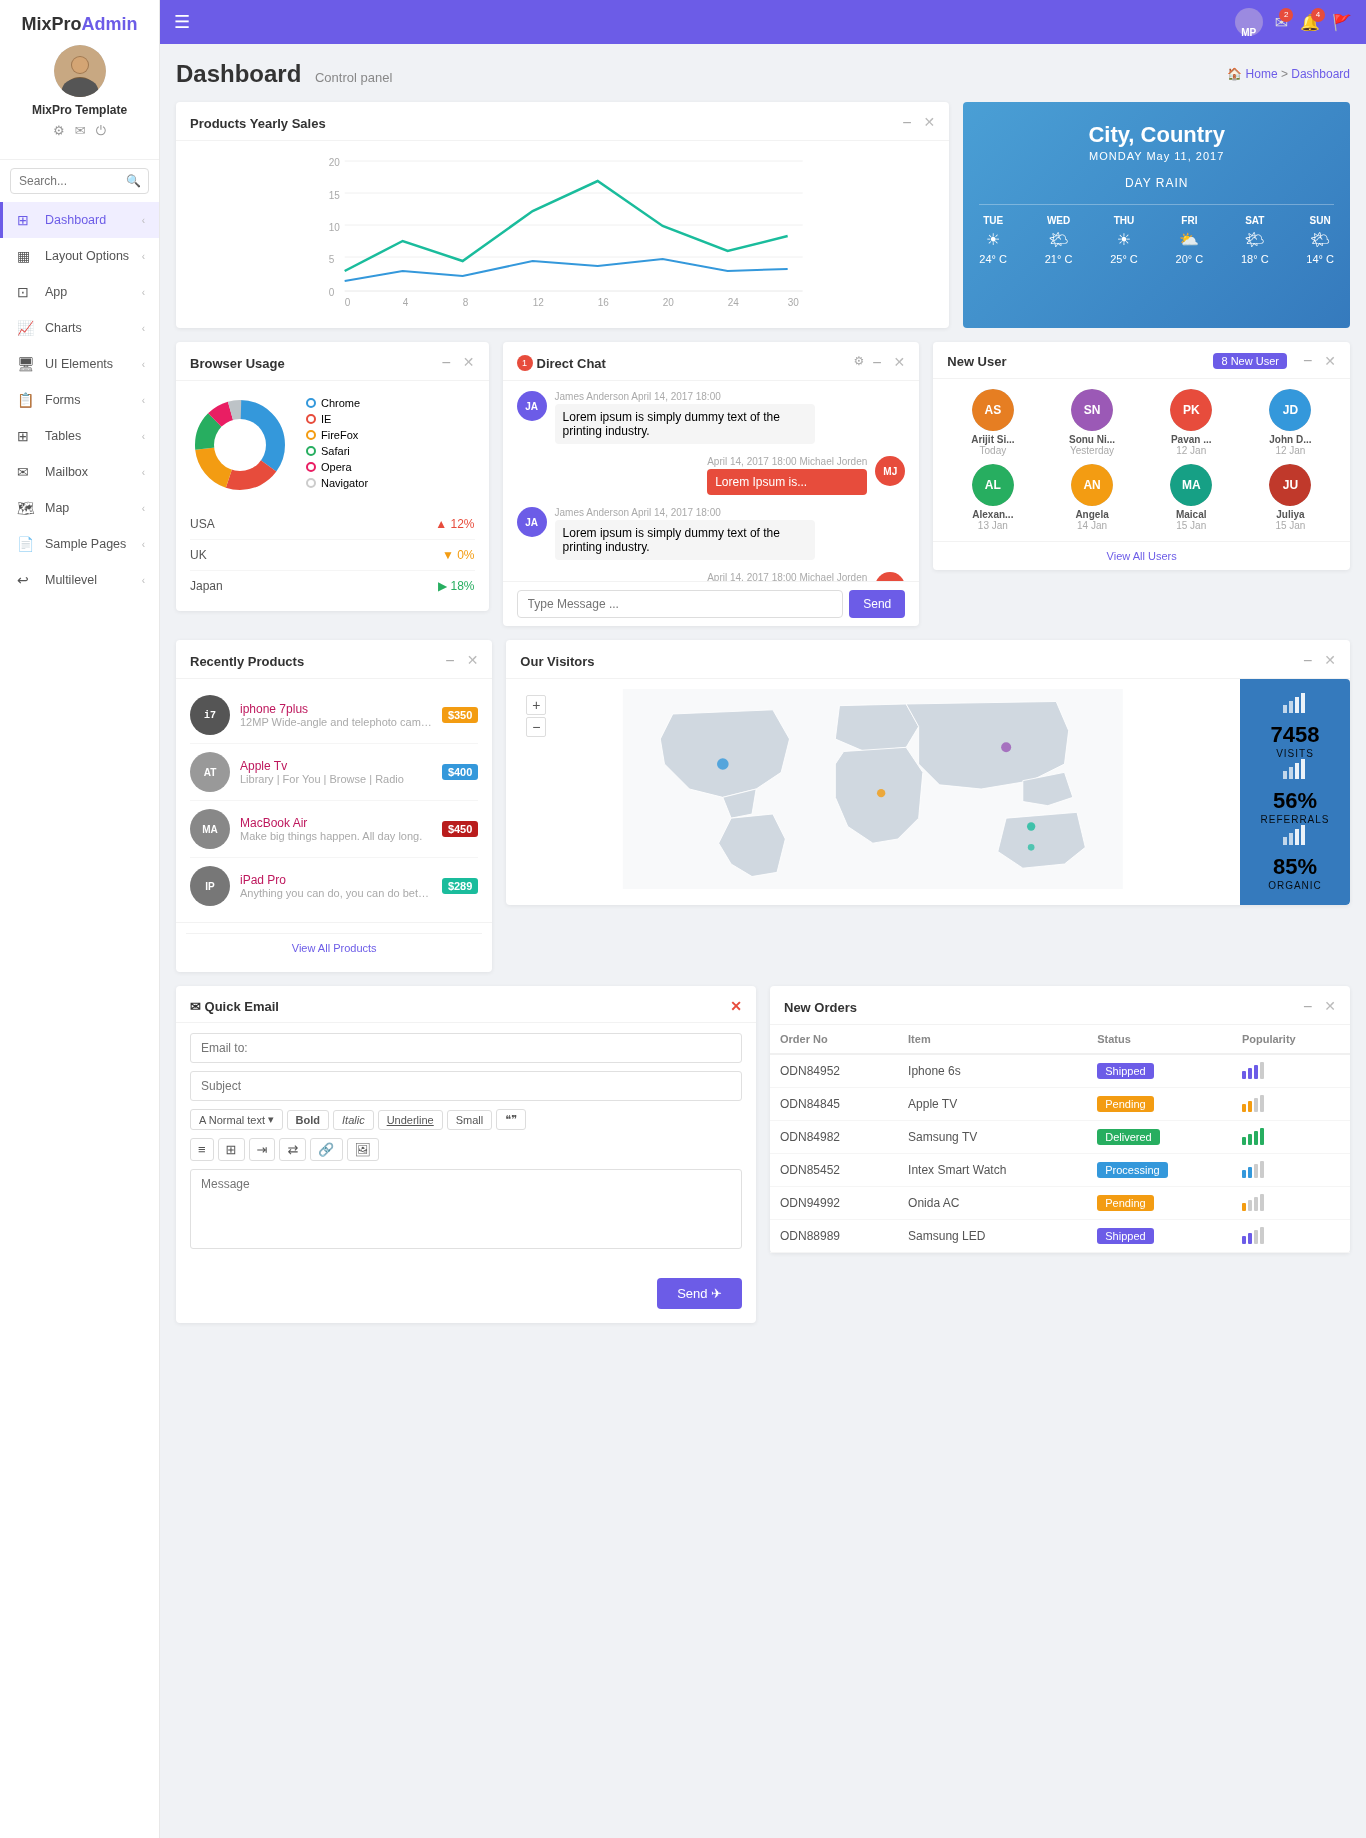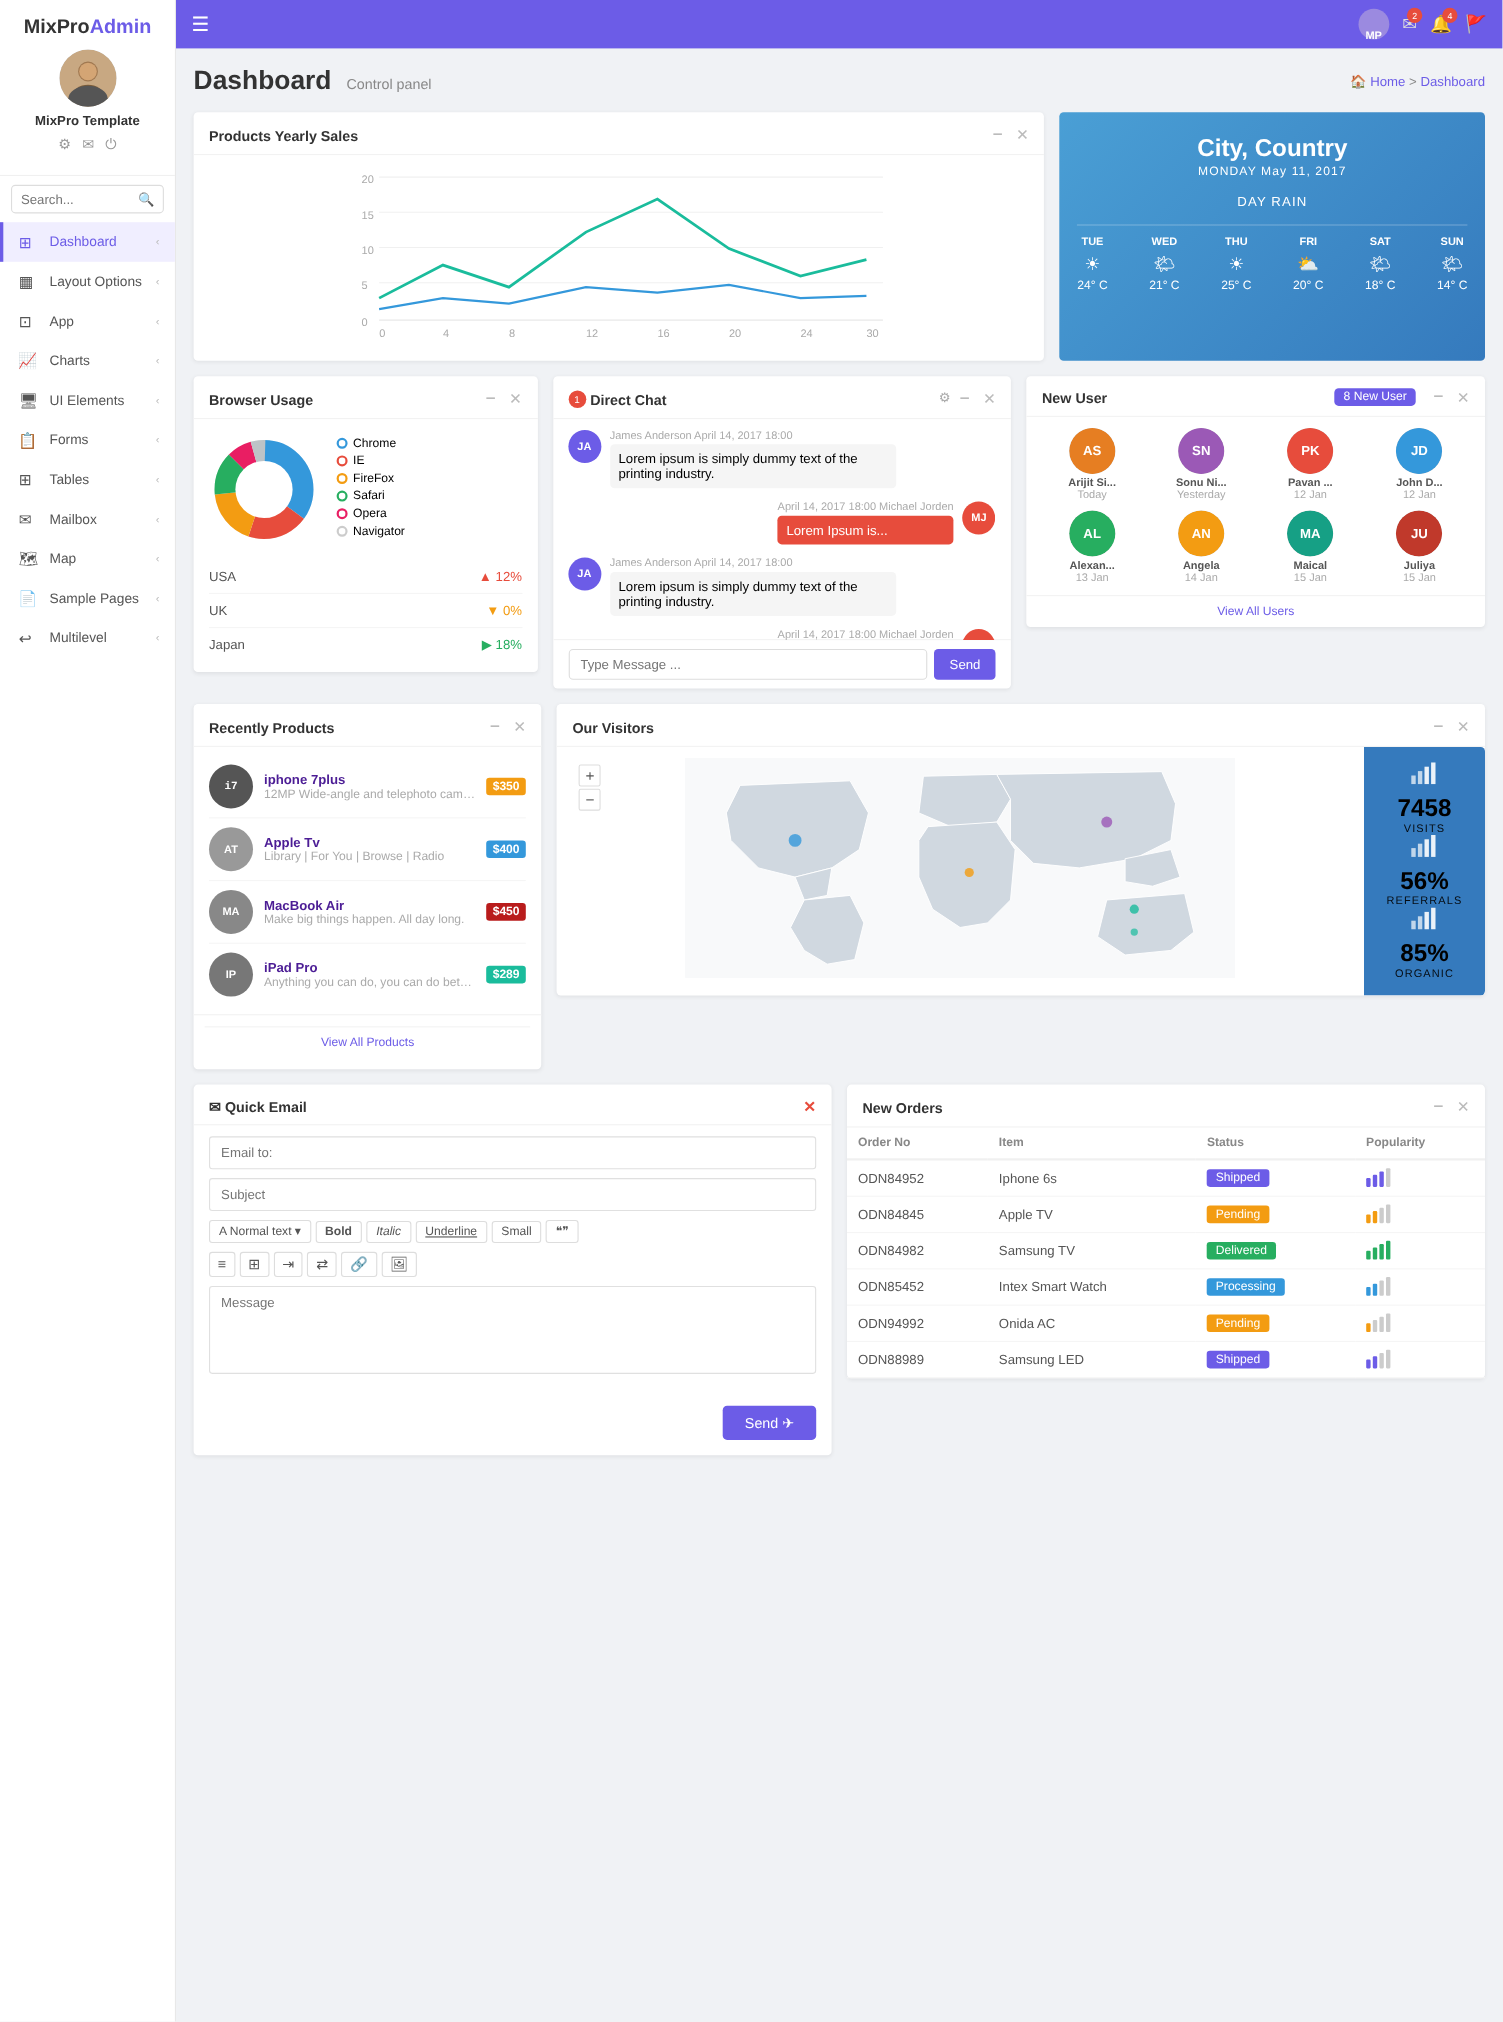--- a/index.html
+++ b/index.html
@@ -101,21 +101,21 @@
     .user-thumb .u-name { font-size: 10px; color: #555; font-weight: 600; }
     .user-thumb .u-date { font-size: 10px; color: #aaa; }
     .view-all-btn { display: block; text-align: center; padding: 8px; color: #6c5ce7; font-size: 11px; cursor: pointer; border-top: 1px solid #f2f2f2; text-decoration: none; }
 
     
     .product-list { padding: 8px 14px; }
     .product-item { display: flex; align-items: center; gap: 10px; padding: 8px 0; border-bottom: 1px solid #f5f5f5; }
     .product-item:last-child { border-bottom: none; }
     .product-img { width: 40px; height: 40px; border-radius: 50%; background: #ccc; flex-shrink: 0; display: flex; align-items: center; justify-content: center; font-size: 10px; color: #fff; font-weight: 600; overflow: hidden; }
     .product-info { flex: 1; min-width: 0; }
-    .product-name { font-weight: 700; font-size: 12px; color: #4c1d95; }
+    .product-name { font-weight: 400; font-size: 12px; color: #be185d; }
     .product-desc { font-size: 11px; color: #aaa; white-space: nowrap; overflow: hidden; text-overflow: ellipsis; }
     .price-badge { background: #f39c12; color: #fff; border-radius: 3px; padding: 2px 6px; font-size: 11px; font-weight: 600; flex-shrink: 0; }
     .map-controls { position: absolute; top: 16px; left: 20px; z-index: 2; display: flex; flex-direction: column; gap: 2px; }
     .map-btn { width: 20px; height: 20px; background: #fff; border: 1px solid #ddd; border-radius: 2px; display: flex; align-items: center; justify-content: center; cursor: pointer; font-size: 14px; color: #555; }
     .vstat { text-align: center; }
     .vstat .vnum { font-size: 22px; font-weight: 700; }
     .vstat .vlabel { font-size: 10px; letter-spacing: 1px; opacity: 0.9; }
 
     
     .email-form { padding: 10px 14px; }

